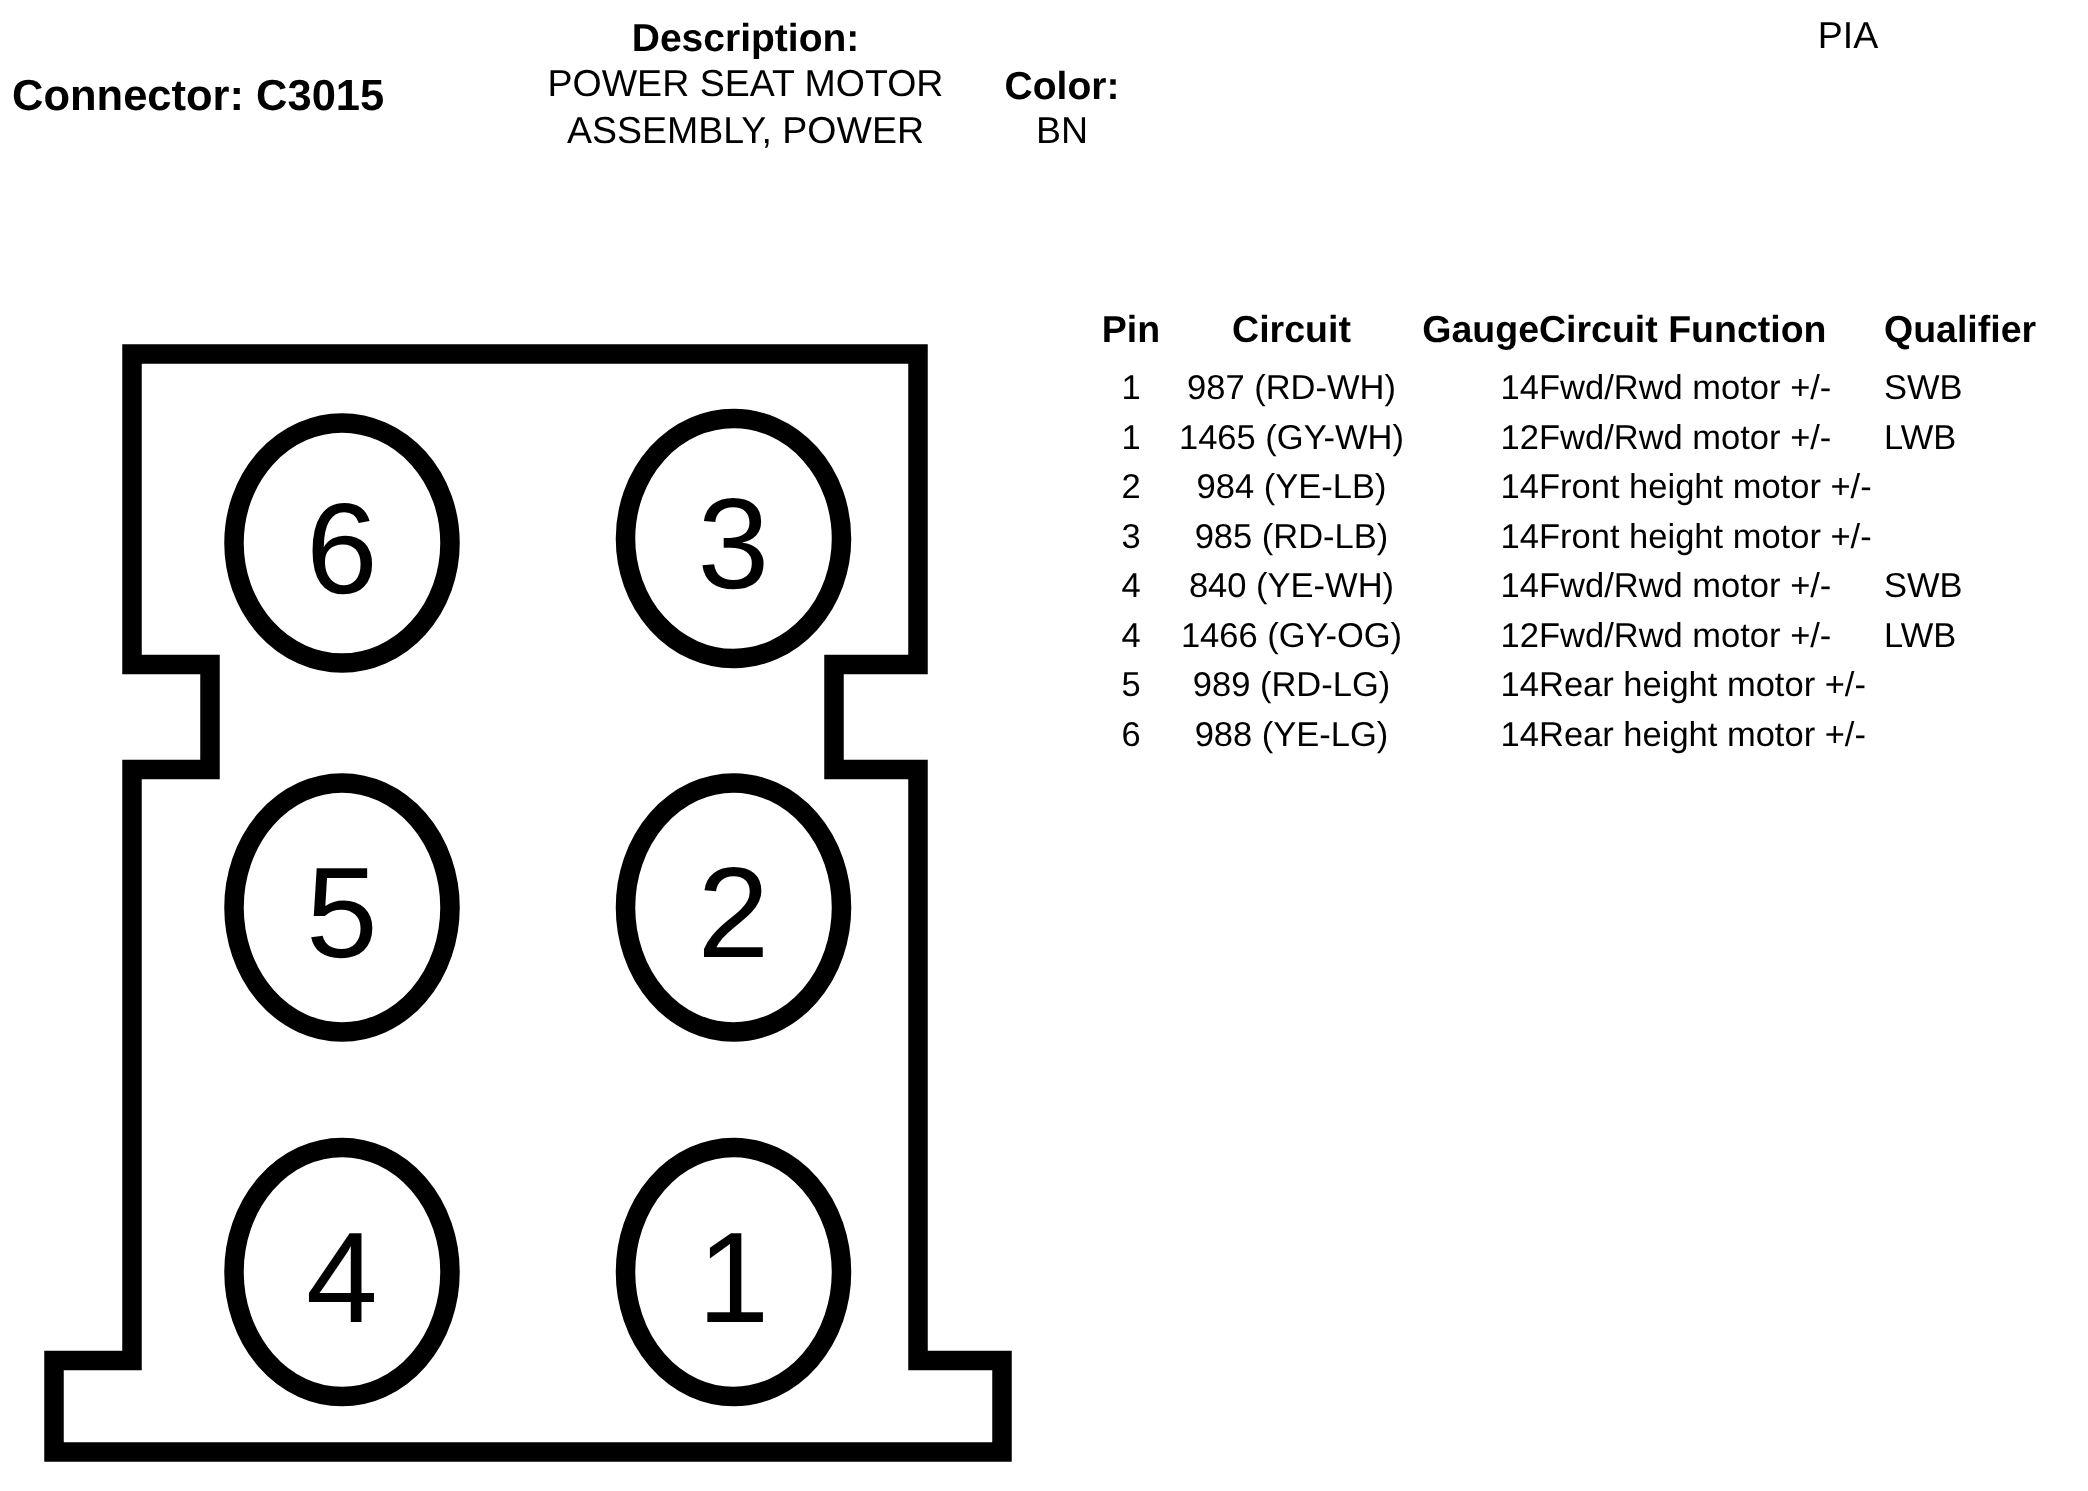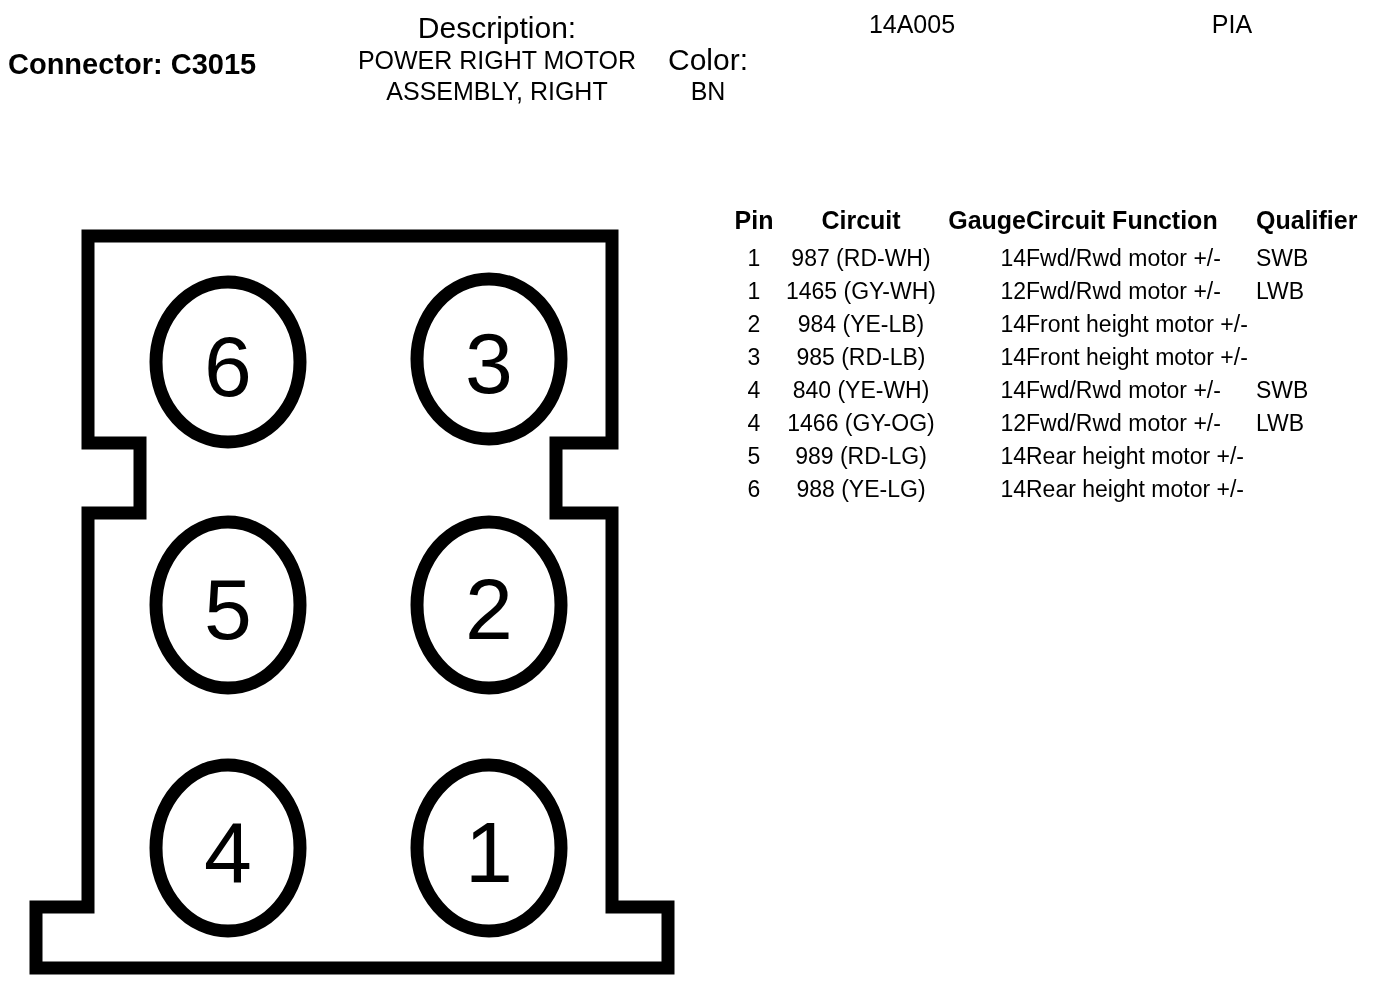--- a/index.html
+++ b/index.html
@@ -17,22 +17,22 @@
     -webkit-font-smoothing: antialiased;
   }
 
   
   .hdr-block {
     position: absolute;
     text-align: center;
     line-height: 1.18;
   }
   .hdr-label {
-    font-weight: normal;
-    font-size: 30px;
+    font-weight: bold;
+    font-size: 26px;
     white-space: nowrap;
   }
   .hdr-value {
     font-size: 25px;
     white-space: nowrap;
   }
   .hdr-value.multiline { white-space: normal; }
 
   #connector-title {
     position: absolute;
@@ -97,30 +97,29 @@
   td.c-fun               { width: 230px; text-align: left; padding-left: 4px; }
   th.c-qua, td.c-qua     { text-align: left; padding-left: 6px; }
 </style>
 </head>
 <body>
 
 <div id="connector-title">Connector: C3015</div>
 
 <div class="hdr-block" id="desc-block">
   <div class="hdr-label">Description:</div>
-  <div class="hdr-value multiline">POWER RIGHT MOTOR ASSEMBLY, RIGHT</div>
+  <div class="hdr-value multiline">POWER SEAT MOTOR ASSEMBLY, POWER</div>
 </div>
 
 <div class="hdr-block" id="color-block">
   <div class="hdr-label">Color:</div>
   <div class="hdr-value">BN</div>
 </div>
 
 <div class="hdr-block" id="harn-block">
-  <div class="hdr-value">14A005</div>
 </div>
 
 <div class="hdr-block" id="base-block">
   <div class="hdr-value">PIA</div>
 </div>
 
 <div id="connector-drawing">
   <svg width="700" height="780" viewBox="0 0 700 780" xmlns="http://www.w3.org/2000/svg">
 
     <path id="connector-outline" d="M 88 26

